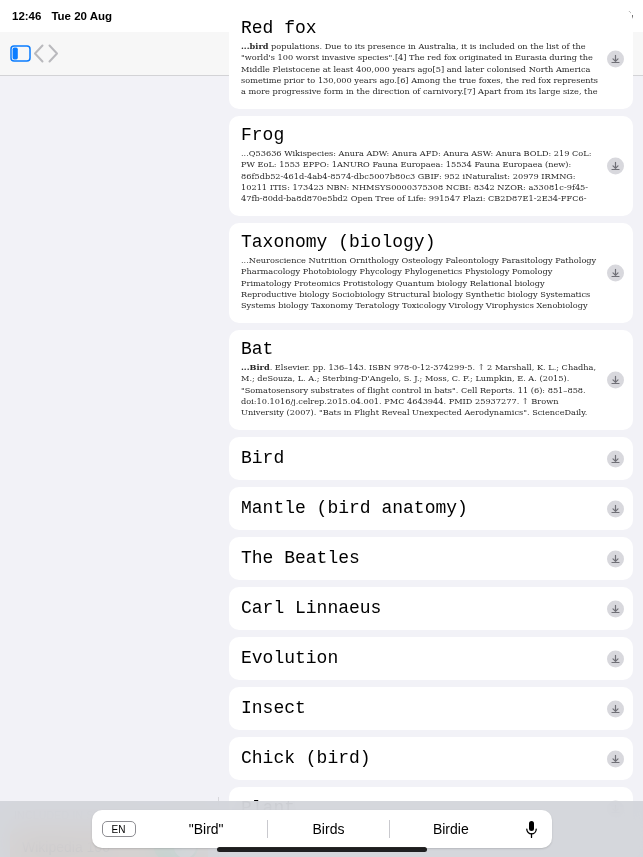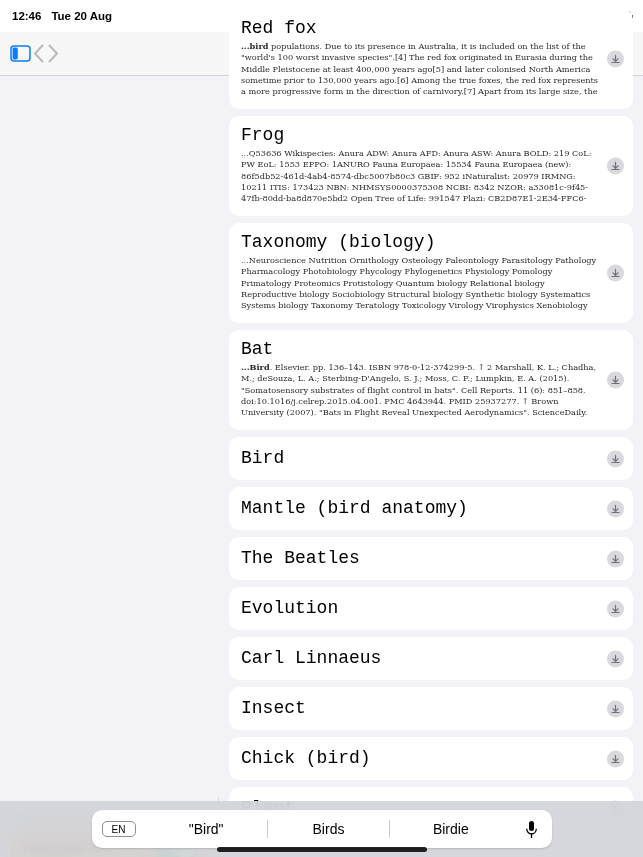--- a/index.html
+++ b/index.html
@@ -402,31 +402,31 @@
       <div class="card-title">The Beatles</div>
       <span class="dl-btn">
           <svg width="9" height="9" viewBox="0 0 9 9">
             <path d="M4.5 .8v6M4.5 6.8L2 4.3M4.5 6.8L7 4.3" stroke="#6f6f76" stroke-width="1.2" fill="none" stroke-linecap="round" stroke-linejoin="round"></path>
             <path d="M1 8h7" stroke="#6f6f76" stroke-width="1.2" stroke-linecap="round"></path>
           </svg>
         </span>
     </div>
 
     <div class="card simple">
+      <div class="card-title">Carl Linnaeus</div>
+      <span class="dl-btn">
+          <svg width="9" height="9" viewBox="0 0 9 9">
+            <path d="M4.5 .8v6M4.5 6.8L2 4.3M4.5 6.8L7 4.3" stroke="#6f6f76" stroke-width="1.2" fill="none" stroke-linecap="round" stroke-linejoin="round"></path>
+            <path d="M1 8h7" stroke="#6f6f76" stroke-width="1.2" stroke-linecap="round"></path>
+          </svg>
+        </span>
+    </div>
+
+    <div class="card simple">
       <div class="card-title">Evolution</div>
-      <span class="dl-btn">
-          <svg width="9" height="9" viewBox="0 0 9 9">
-            <path d="M4.5 .8v6M4.5 6.8L2 4.3M4.5 6.8L7 4.3" stroke="#6f6f76" stroke-width="1.2" fill="none" stroke-linecap="round" stroke-linejoin="round"></path>
-            <path d="M1 8h7" stroke="#6f6f76" stroke-width="1.2" stroke-linecap="round"></path>
-          </svg>
-        </span>
-    </div>
-
-    <div class="card simple">
-      <div class="card-title">Carl Linnaeus</div>
       <span class="dl-btn">
           <svg width="9" height="9" viewBox="0 0 9 9">
             <path d="M4.5 .8v6M4.5 6.8L2 4.3M4.5 6.8L7 4.3" stroke="#6f6f76" stroke-width="1.2" fill="none" stroke-linecap="round" stroke-linejoin="round"></path>
             <path d="M1 8h7" stroke="#6f6f76" stroke-width="1.2" stroke-linecap="round"></path>
           </svg>
         </span>
     </div>
 
     <div class="card simple">
       <div class="card-title">Insect</div>

